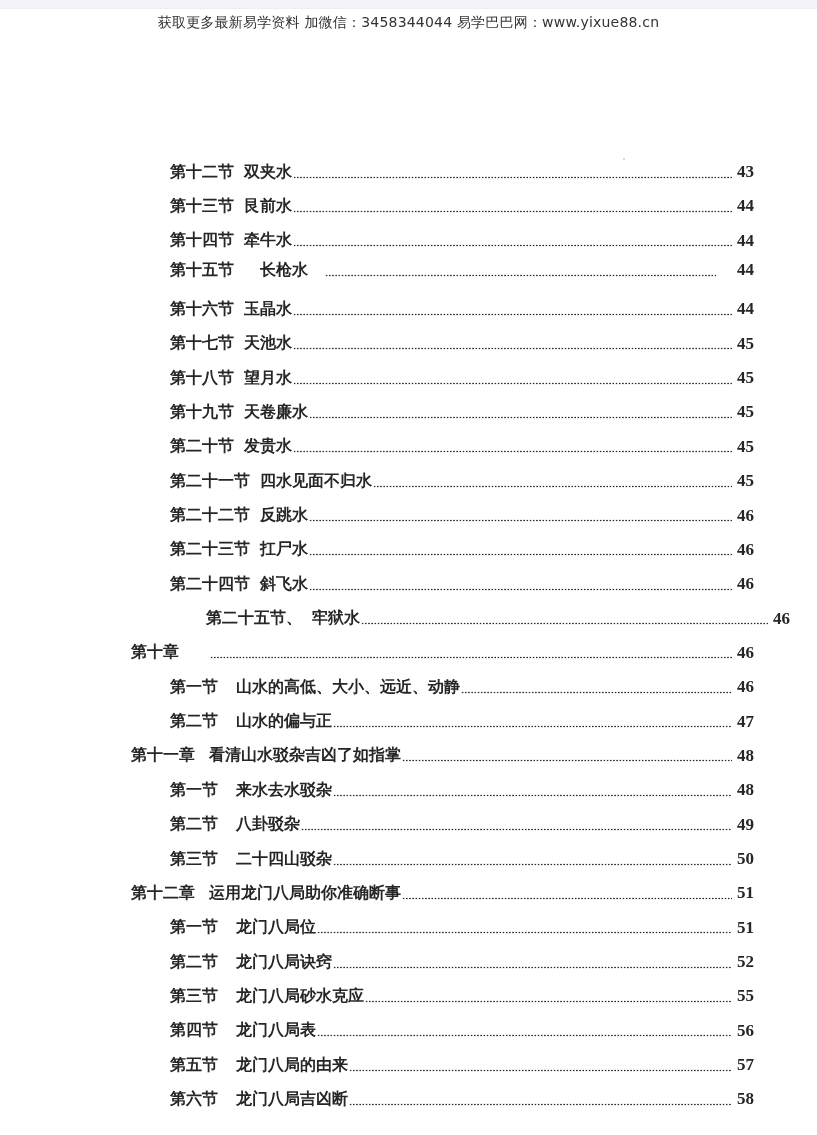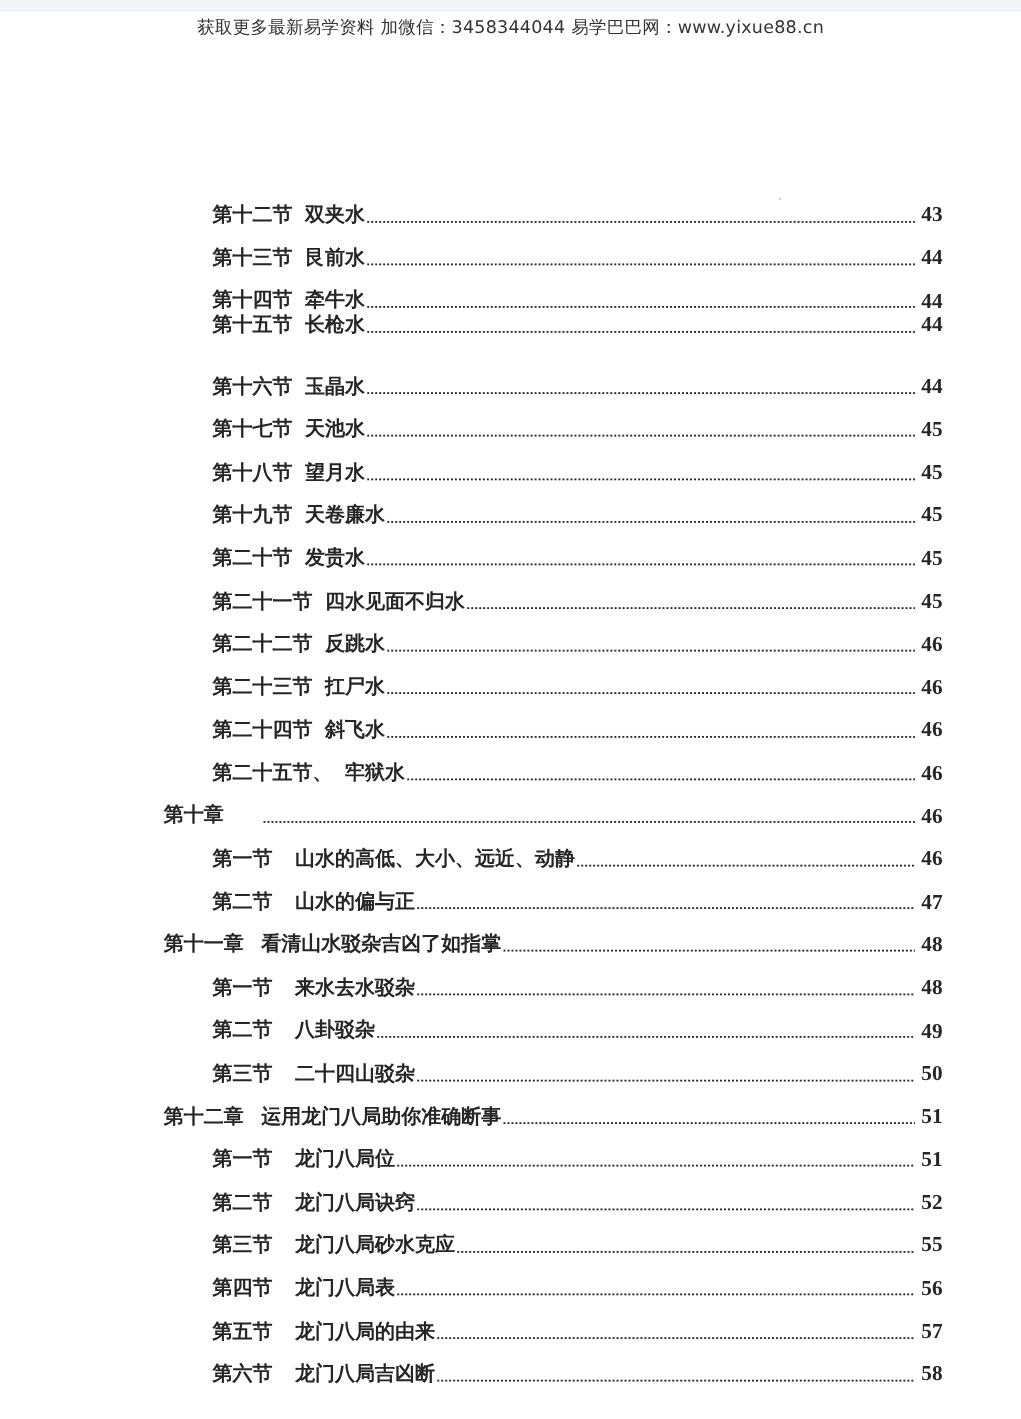--- a/index.html
+++ b/index.html
@@ -114,21 +114,21 @@
       <span class="title">艮前水</span>
       <span class="leader"></span>
       <span class="page">44</span>
     </div>
     <div class="toc-row section" style="top: 68.7px;">
       <span class="num">第十四节</span>
       <span class="title">牵牛水</span>
       <span class="leader"></span>
       <span class="page">44</span>
     </div>
-    <div class="toc-row section" style="top: 88px;">
+    <div class="toc-row section" style="top: 98px; gap: 16px;">
       <span class="num">第十五节</span>
       <span class="title">长枪水</span>
       <span class="leader"></span>
       <span class="page">44</span>
     </div>
     <div class="toc-row section" style="top: 137.4px;">
       <span class="num">第十六节</span>
       <span class="title">玉晶水</span>
       <span class="leader"></span>
       <span class="page">44</span>
@@ -174,21 +174,21 @@
       <span class="title">扛尸水</span>
       <span class="leader"></span>
       <span class="page">46</span>
     </div>
     <div class="toc-row section" style="top: 412.2px;">
       <span class="num">第二十四节</span>
       <span class="title">斜飞水</span>
       <span class="leader"></span>
       <span class="page">46</span>
     </div>
-    <div class="toc-row section" style="top: 446.55px;">
+    <div class="toc-row section" style="top: 446.55px; margin-left: 36px;">
       <span class="num">第二十五节、</span>
       <span class="title">牢狱水</span>
       <span class="leader"></span>
       <span class="page">46</span>
     </div>
     <div class="toc-row chapter" style="top: 480.9px; justify-content: flex-end;">
       <span class="num">第十章</span>
       <span class="leader"></span>
       <span class="page">46</span>
     </div>

